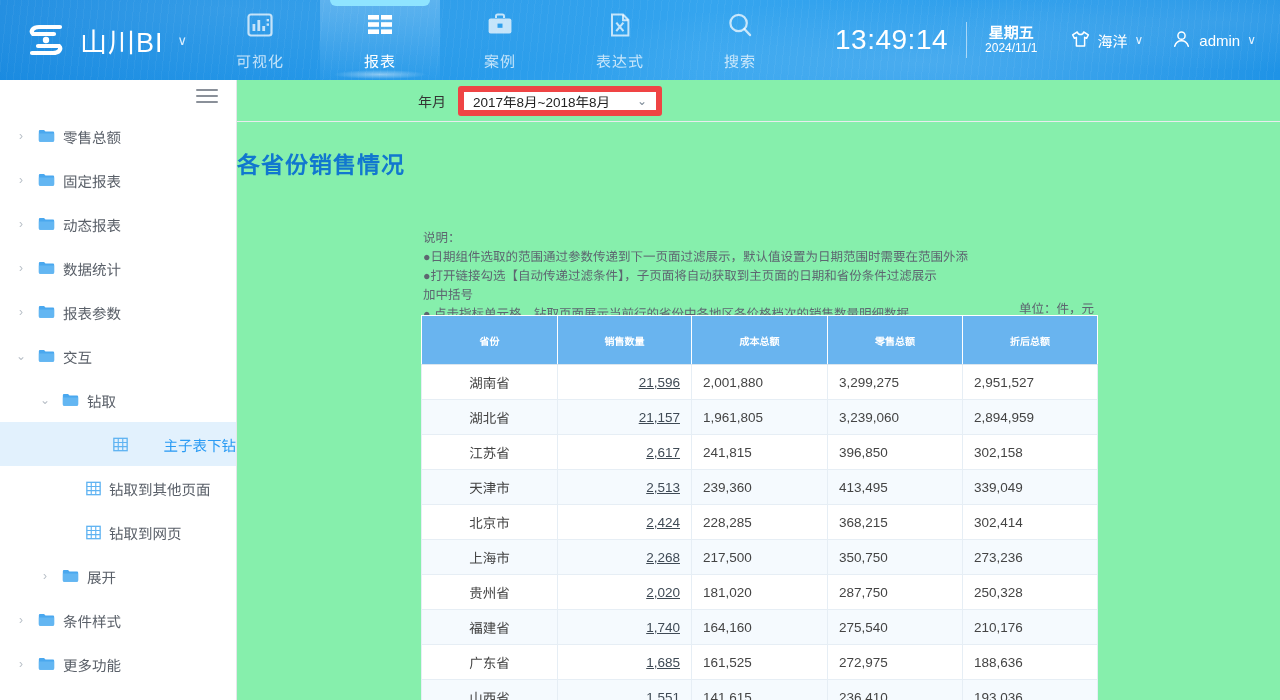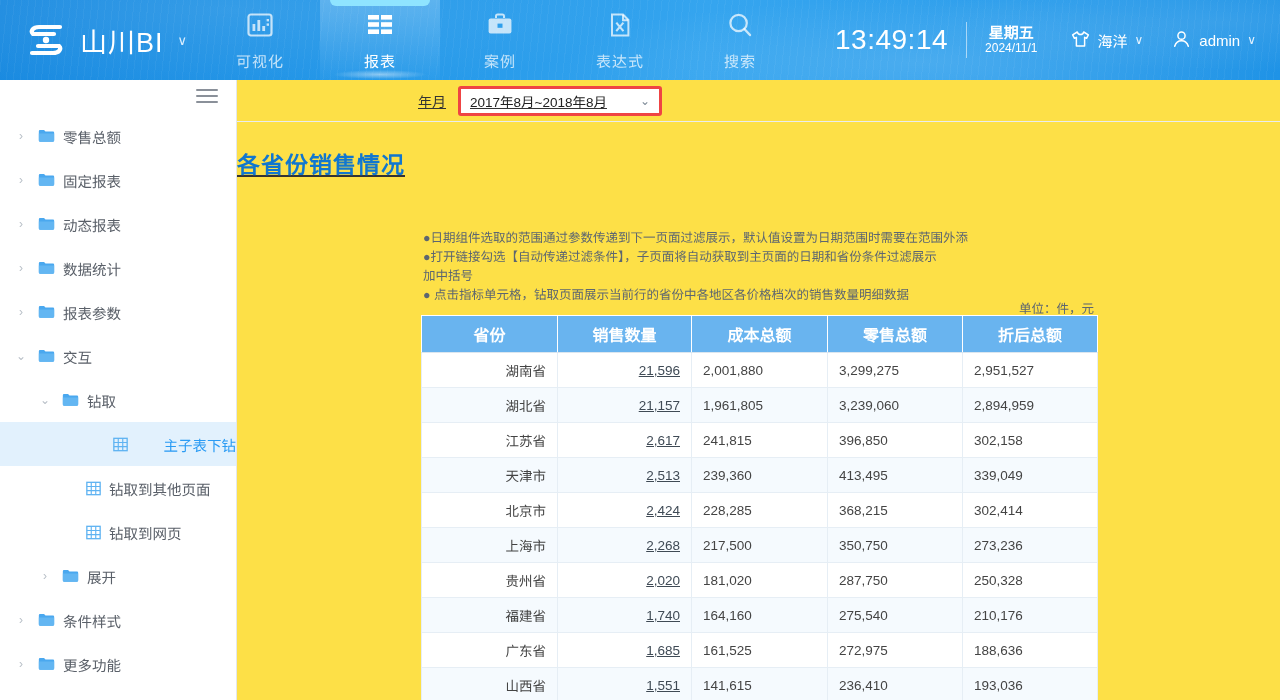--- a/index.html
+++ b/index.html
@@ -99,30 +99,30 @@
   .arrow {
     width: 14px; flex: none; color: #b9c0c8; font-size: 12px;
     display: flex; align-items: center; justify-content: center;
   }
   .arrow.none { visibility: hidden; }
   .ico-folder { width: 17px; height: 14px; flex: none; margin-right: 8px; }
   .ico-grid { width: 15px; height: 15px; flex: none; margin-right: 8px; }
   .tlabel { color: #5a6069; }
 
   
-  .main { position: absolute; left: 237px; top: 80px; width: 1043px; height: 620px; background: #fde047; overflow: hidden; text-decoration: underline; }
+  .main { position: absolute; left: 237px; top: 80px; width: 1043px; height: 620px; background: #86efac; overflow: hidden; }
   .filterbar {
     height: 42px; border-bottom: 1px solid #e9ecef;
     display: flex; align-items: center; justify-content: flex-start;
     padding-left: 181px;
   }
   .filter-label { font-size: 14px; color: #333; margin-right: 12px; }
   .select {
     position: relative; width: 204px; height: 30px;
-    border: 3px solid #ef4444; border-radius: 3px; background: #fff;
+    border: 6px solid #ef4444; border-radius: 3px; background: #fff;
     display: flex; align-items: center; padding: 0 26px 0 9px;
     font-size: 13.5px; color: #222; cursor: pointer; white-space: nowrap;
   }
   .select .sel-caret {
     position: absolute; right: 9px; top: 50%; transform: translateY(-50%);
     color: #7f8c99; font-size: 12px;
   }
 
   .report { position: relative; width: 1043px; height: 578px; }
   .rtitle {
@@ -134,31 +134,31 @@
     font-size: 12.5px; color: #5d6670; line-height: 19px; white-space: nowrap;
   }
   .unit {
     position: absolute; right: 186px; top: 176px;
     font-size: 12.5px; color: #5d6670; text-align: right;
   }
 
   .tbl-wrap { position: absolute; left: 184px; top: 193px; width: 676px; }
   table.rep { border-collapse: collapse; width: 676px; table-layout: fixed; font-size: 13.5px; }
   table.rep th {
-    background: #69b4ef; color: #fff; font-weight: bold; height: 37px;
+    background: #69b4ef; color: #fff; font-weight: bold; height: 49px;
     border: 1px solid #ffffff; border-bottom: 1px solid #dbe6ef;
-    text-align: center; font-size: 16px;
+    text-align: center; font-size: 10px;
   }
   table.rep td {
     height: 35px; border: 1px solid #e6eef5; color: #444;
     padding: 0 11px; white-space: nowrap;
   }
   table.rep tbody tr:nth-child(even) td { background: #f5fafe; }
   table.rep tbody tr:nth-child(odd) td { background: #ffffff; }
-  td.c-prov { text-align: right; }
+  td.c-prov { text-align: center; }
   td.c-qty { text-align: right; }
   td.c-num { text-align: left; }
   .qty-link { color: #3f4a55; text-decoration: underline; cursor: pointer; }
   .col1 { width: 136px; } .col2 { width: 134px; }
   .col3 { width: 136px; } .col4 { width: 135px; } .col5 { width: 135px; }
 </style>
 </head>
 <body>
 
 <div class="topbar">
@@ -390,20 +390,21 @@
     <div class="select">
       <span>2017年8月~2018年8月</span>
       <span class="sel-caret">⌄</span>
     </div>
   </div>
 
   <div class="report">
     <div class="rtitle">各省份销售情况</div>
 
     <div class="desc" id="desc">
+        <div>说明：</div>
         <div>●日期组件选取的范围通过参数传递到下一页面过滤展示，默认值设置为日期范围时需要在范围外添</div>
         <div>●打开链接勾选【自动传递过滤条件】，子页面将自动获取到主页面的日期和省份条件过滤展示</div>
         <div>加中括号</div>
         <div>● 点击指标单元格，钻取页面展示当前行的省份中各地区各价格档次的销售数量明细数据</div>
       </div>
 
     <div class="unit">单位：件，元</div>
 
     <div class="tbl-wrap">
       <table class="rep">

